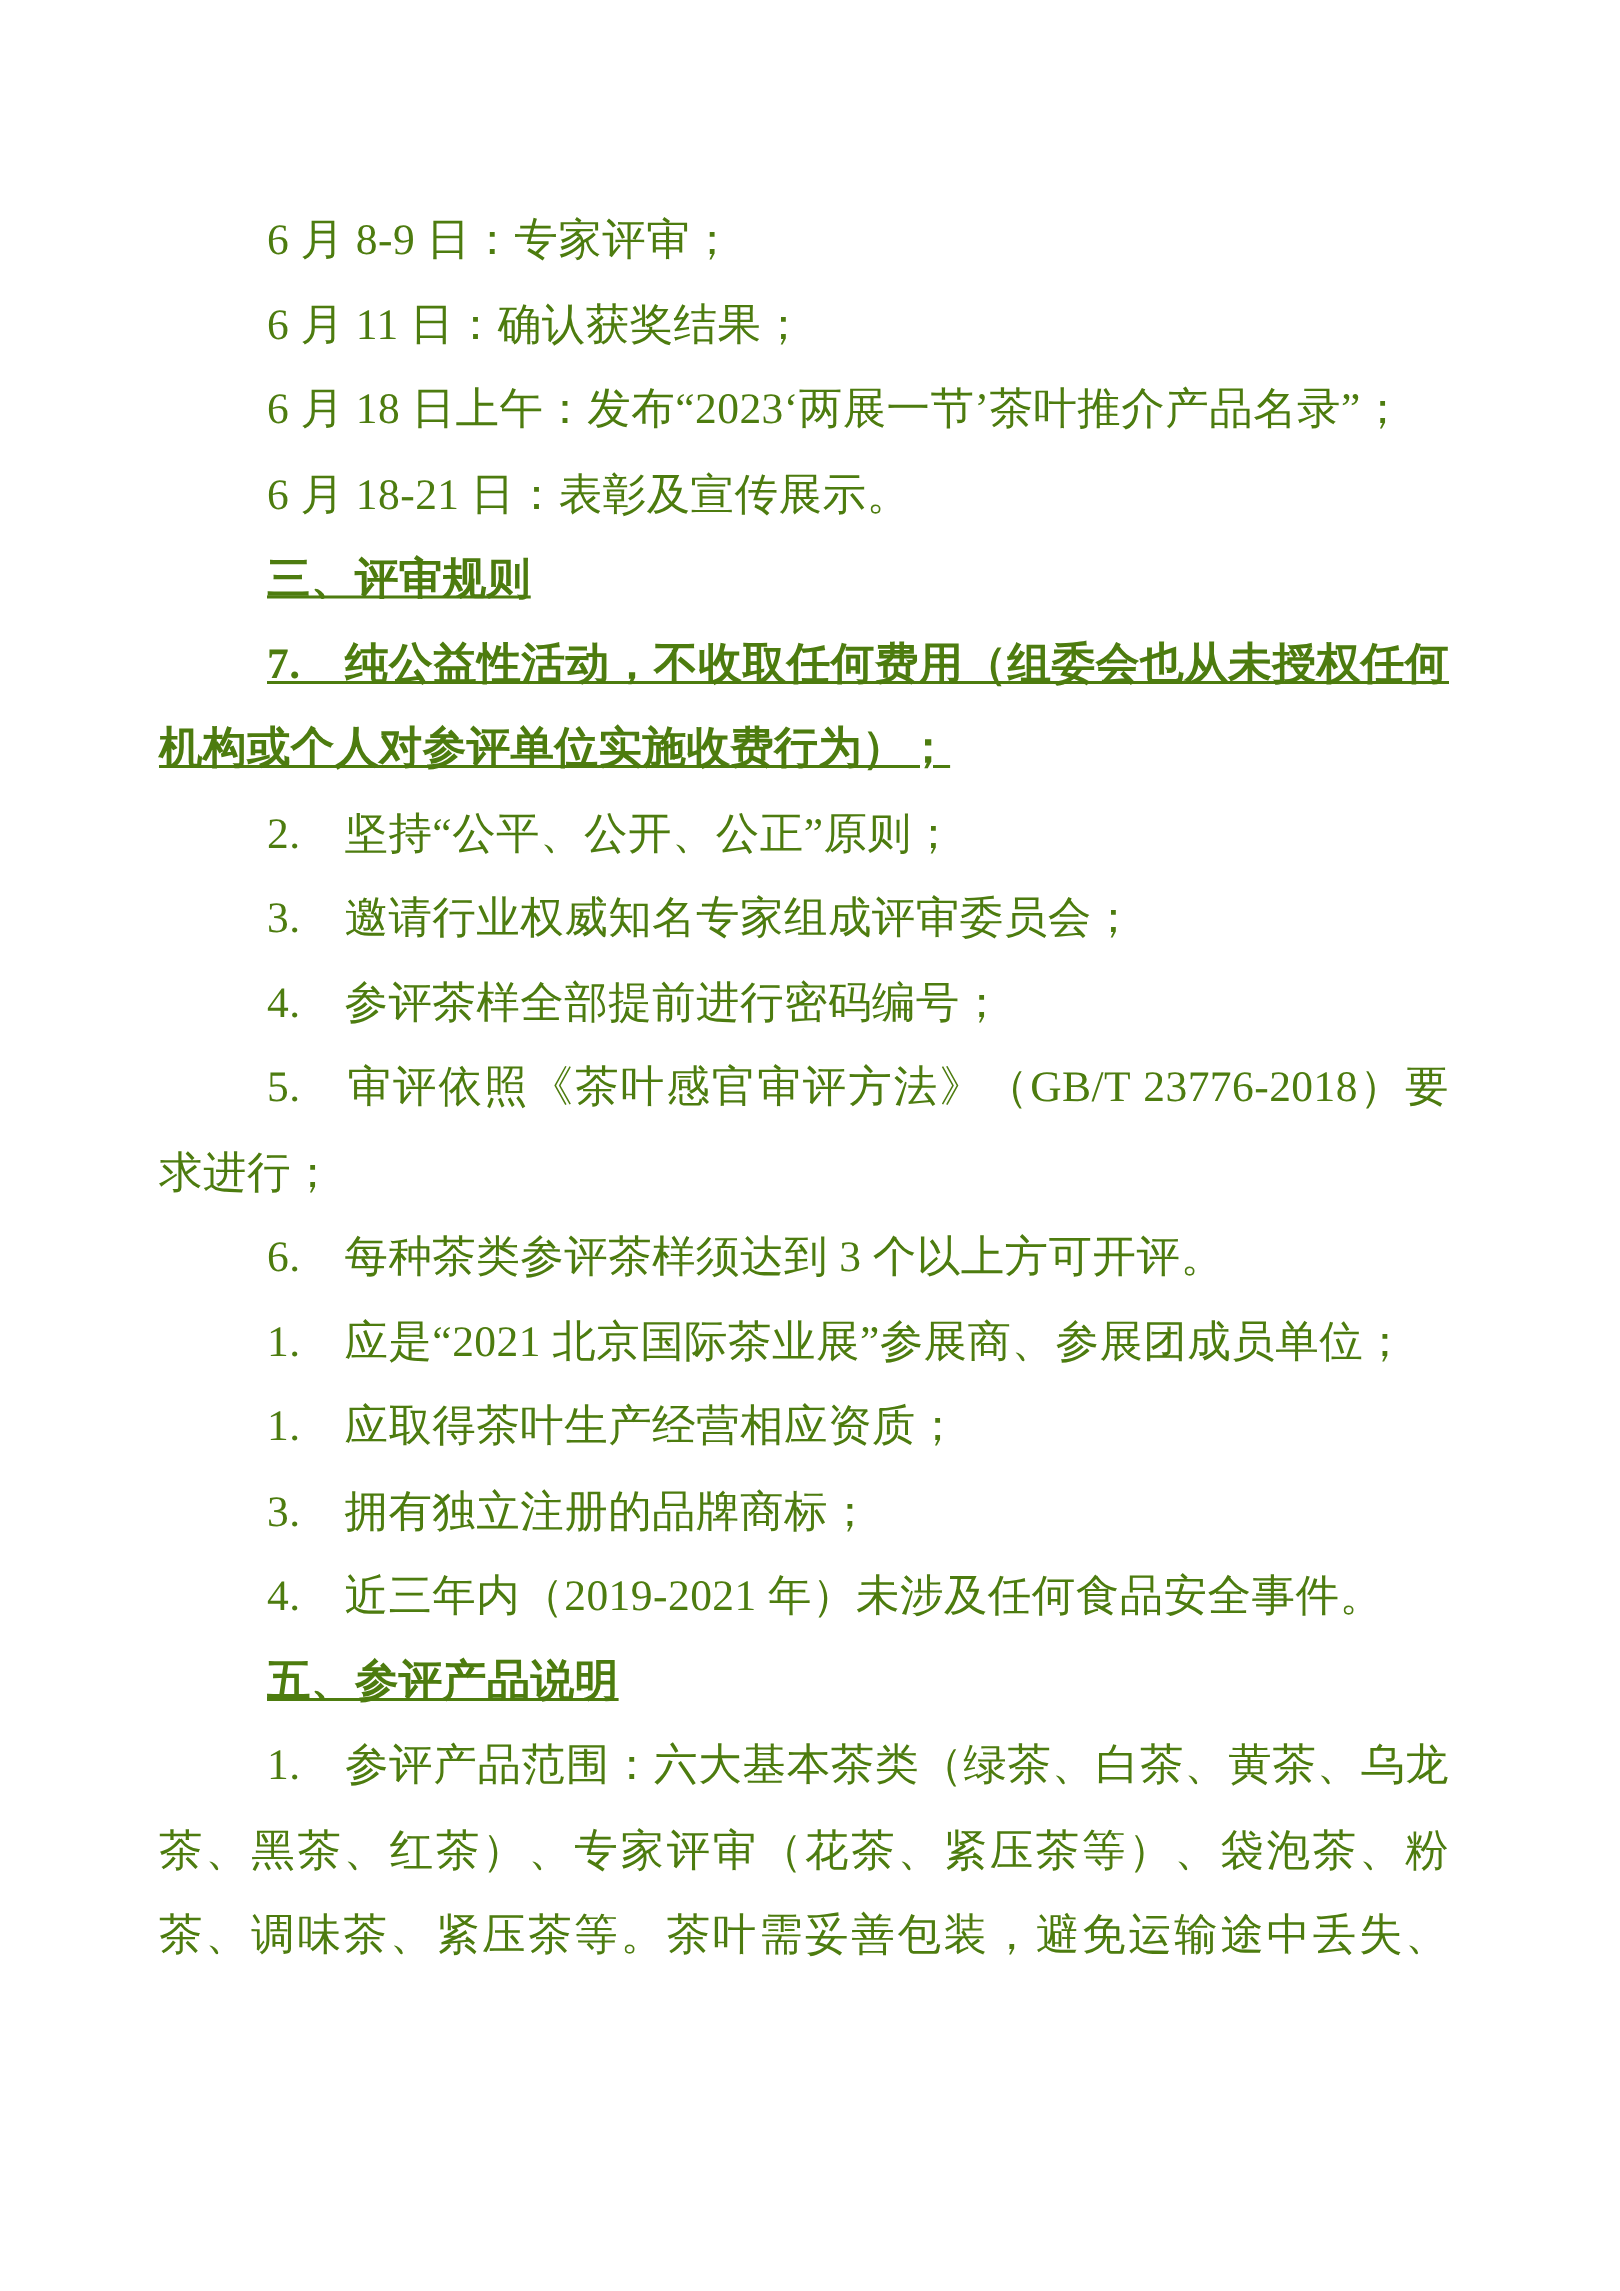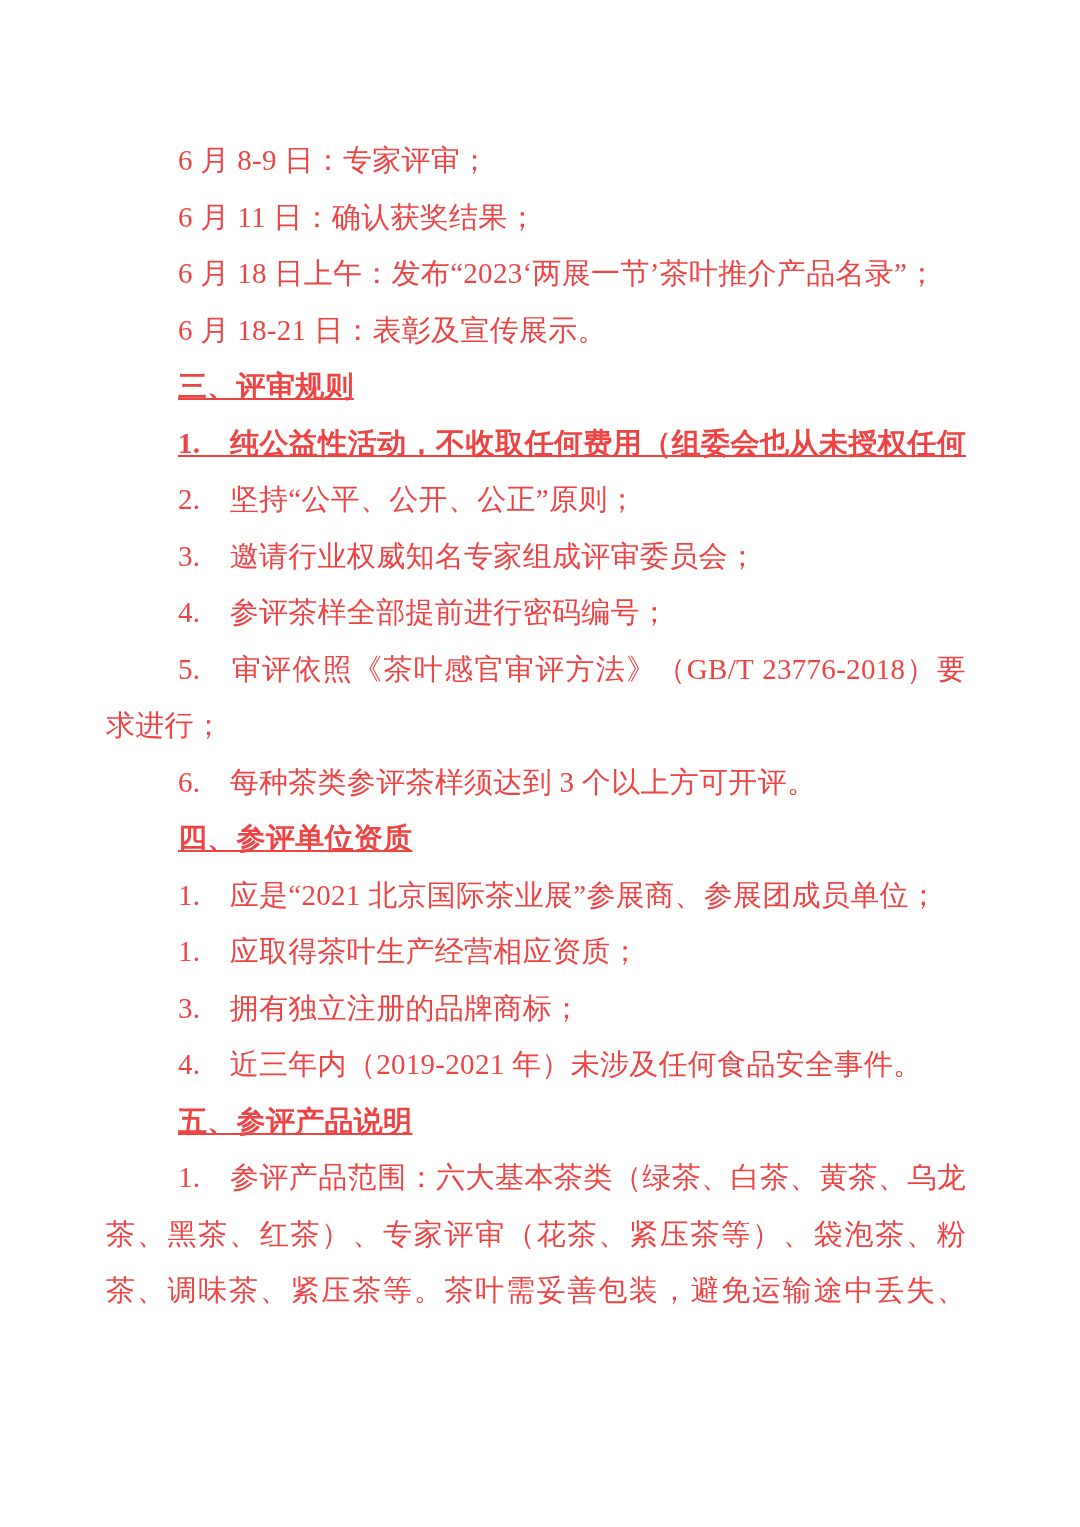--- a/index.html
+++ b/index.html
@@ -1,21 +1,21 @@
 <!DOCTYPE html>
 <html><head>
 <meta charset="utf-8">
 <style>
   html, body { margin: 0; padding: 0; background: #ffffff; }
   .page {
     position: relative;
     width: 1080px;
     height: 1527px;
     background: #ffffff;
-    color: #ef4444;
+    color: #4d7c0f;
     font-family: "Liberation Serif", "DejaVu Serif", serif;
     overflow: hidden;
   }
   .content {
     position: absolute;
     left: 106px;
     top: 132px;
     width: 860px;
   }
   .line {
@@ -39,29 +39,29 @@
 
 <div class="page">
   <div class="content">
 
     <div class="line indent">6 月 8-9 日：专家评审；</div>
     <div class="line indent">6 月 11 日：确认获奖结果；</div>
     <div class="line indent">6 月 18 日上午：发布“2023‘两展一节’茶叶推介产品名录”；</div>
     <div class="line indent">6 月 18-21 日：表彰及宣传展示。</div>
 
     <div class="line indent bold">三、评审规则</div>
-    <div class="line indent bold fill">1.　纯公益性活动，不收取任何费用（组委会也从未授权任何</div>
+    <div class="line indent bold fill">7.　纯公益性活动，不收取任何费用（组委会也从未授权任何</div>
+    <div class="line bold">机构或个人对参评单位实施收费行为）；</div>
     <div class="line indent">2.　坚持“公平、公开、公正”原则；</div>
     <div class="line indent">3.　邀请行业权威知名专家组成评审委员会；</div>
     <div class="line indent">4.　参评茶样全部提前进行密码编号；</div>
     <div class="line indent fill">5.　审评依照《茶叶感官审评方法》（GB/T 23776-2018）要</div>
     <div class="line">求进行；</div>
     <div class="line indent">6.　每种茶类参评茶样须达到 3 个以上方可开评。</div>
 
-    <div class="line indent bold">四、参评单位资质</div>
     <div class="line indent">1.　应是“2021 北京国际茶业展”参展商、参展团成员单位；</div>
     <div class="line indent">1.　应取得茶叶生产经营相应资质；</div>
     <div class="line indent">3.　拥有独立注册的品牌商标；</div>
     <div class="line indent">4.　近三年内（2019-2021 年）未涉及任何食品安全事件。</div>
 
     <div class="line indent bold">五、参评产品说明</div>
     <div class="line indent fill">1.　参评产品范围：六大基本茶类（绿茶、白茶、黄茶、乌龙</div>
     <div class="line fill">茶、黑茶、红茶）、专家评审（花茶、紧压茶等）、袋泡茶、粉</div>
     <div class="line fill">茶、调味茶、紧压茶等。茶叶需妥善包装，避免运输途中丢失、</div>
 

